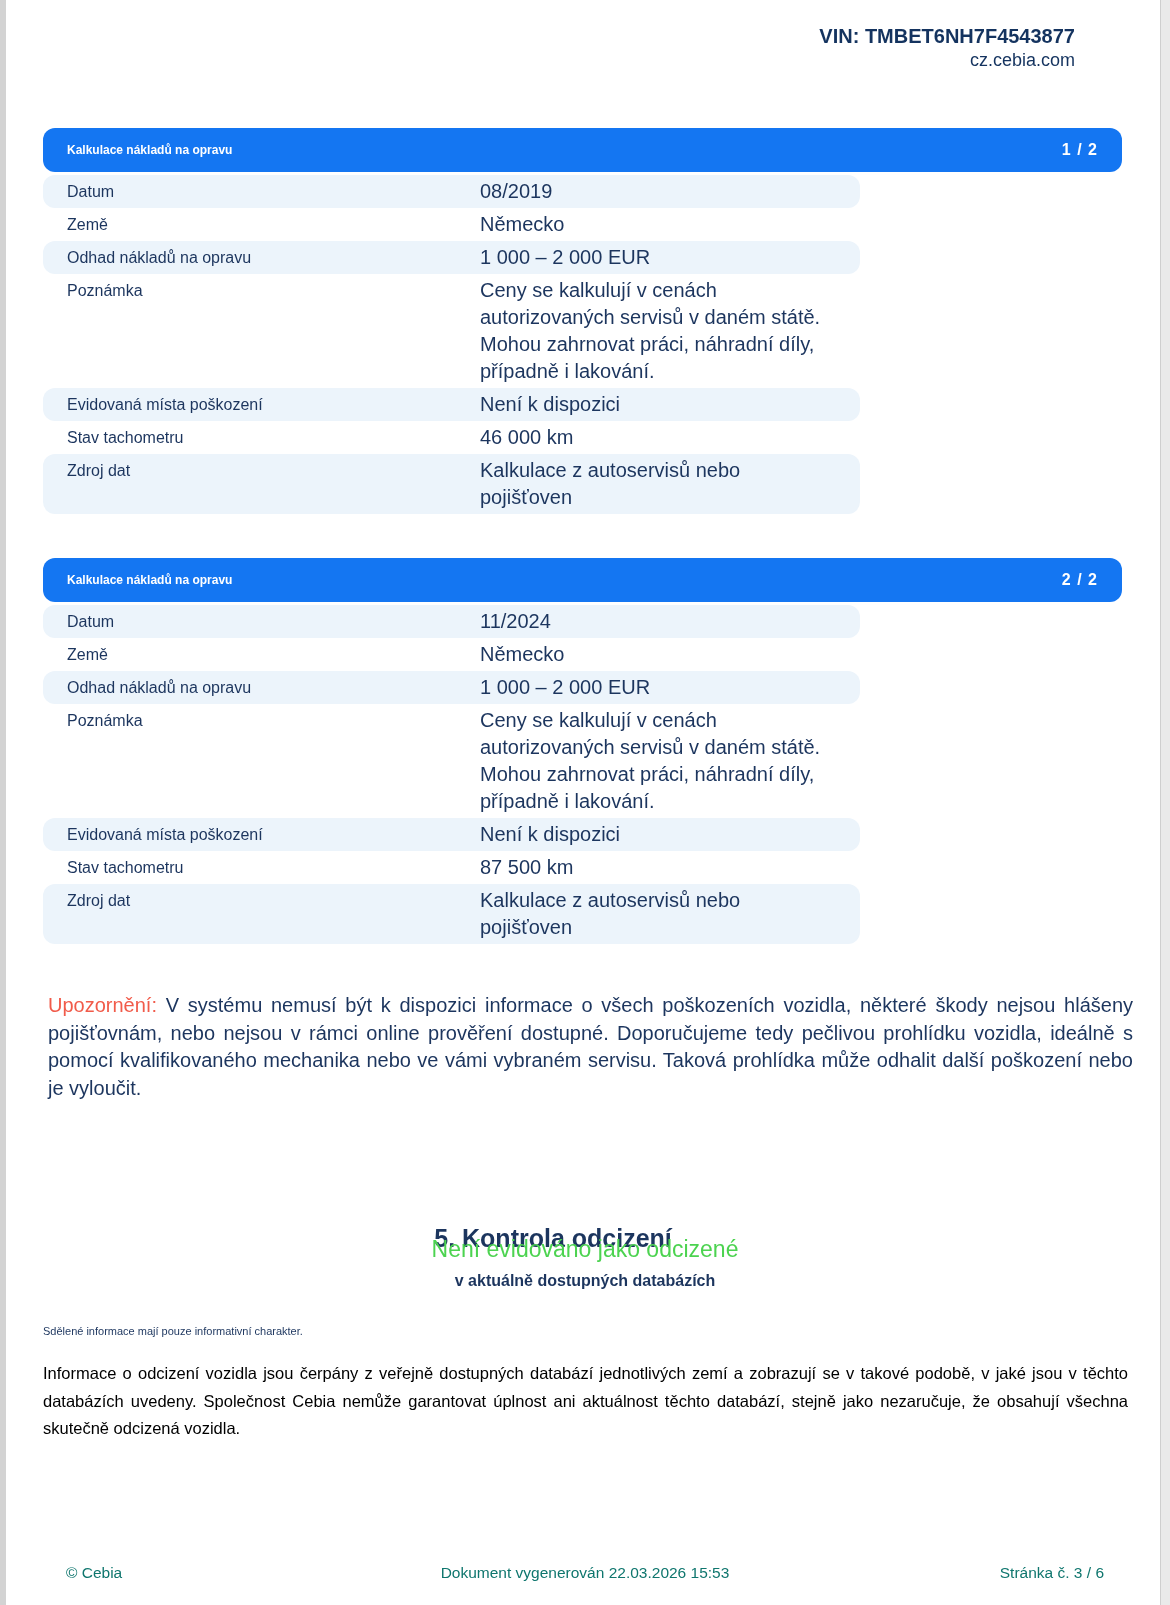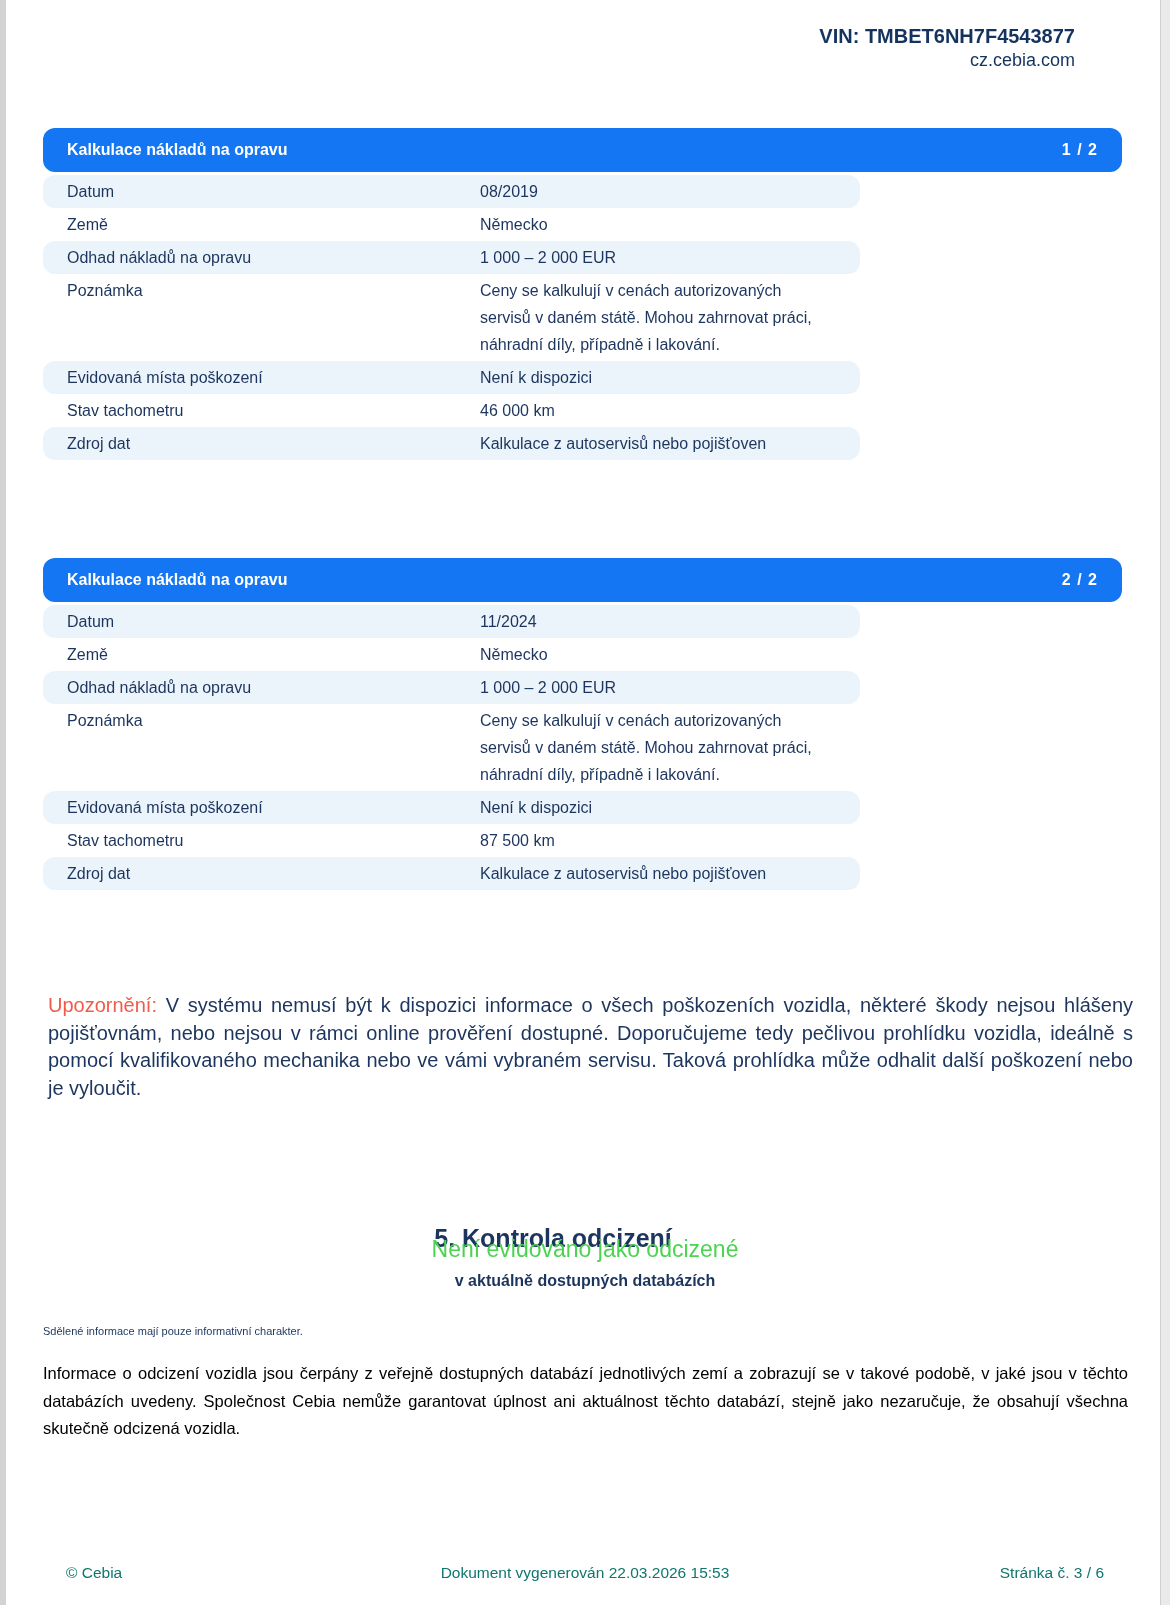--- a/index.html
+++ b/index.html
@@ -34,29 +34,29 @@
 
   
   .card  { position:absolute; left:43px; width:1079px; }
   .card-1 { top:128px; }
   .card-2 { top:558px; }
   .card-header {
     width:1079px; height:44px; background:#1476F2; border-radius:12px;
     display:flex; align-items:center; justify-content:space-between;
     padding:0 24px; color:#ffffff;
   }
-  .card-title     { font-size:16px; font-weight:600; }
+  .card-title     { font-size:12px; font-weight:600; }
   .page-indicator { font-size:16px; font-weight:600; letter-spacing:1px; }
   .card-rows { margin-top:3px; width:817px; }
   .t-row { display:flex; width:817px; border-radius:12px; padding:3px 0; }
   .t-row.alt { background:#ECF4FB; }
   .t-label { width:437px; padding-left:24px; padding-right:14px;
              font-size:16px; line-height:27px; color:#1C355E; }
   .t-value { flex:1; padding-right:26px;
-             font-size:16px; line-height:27px; color:#1C355E; }
+             font-size:20px; line-height:27px; color:#1C355E; }
 
   
   .warning {
     position:absolute; left:48px; top:992px; width:1085px;
     font-size:20px; line-height:27.5px; text-align:justify; color:#1C355E;
   }
   .warning-label { color:#F15B4A; }
 
   
   .section-heading {

